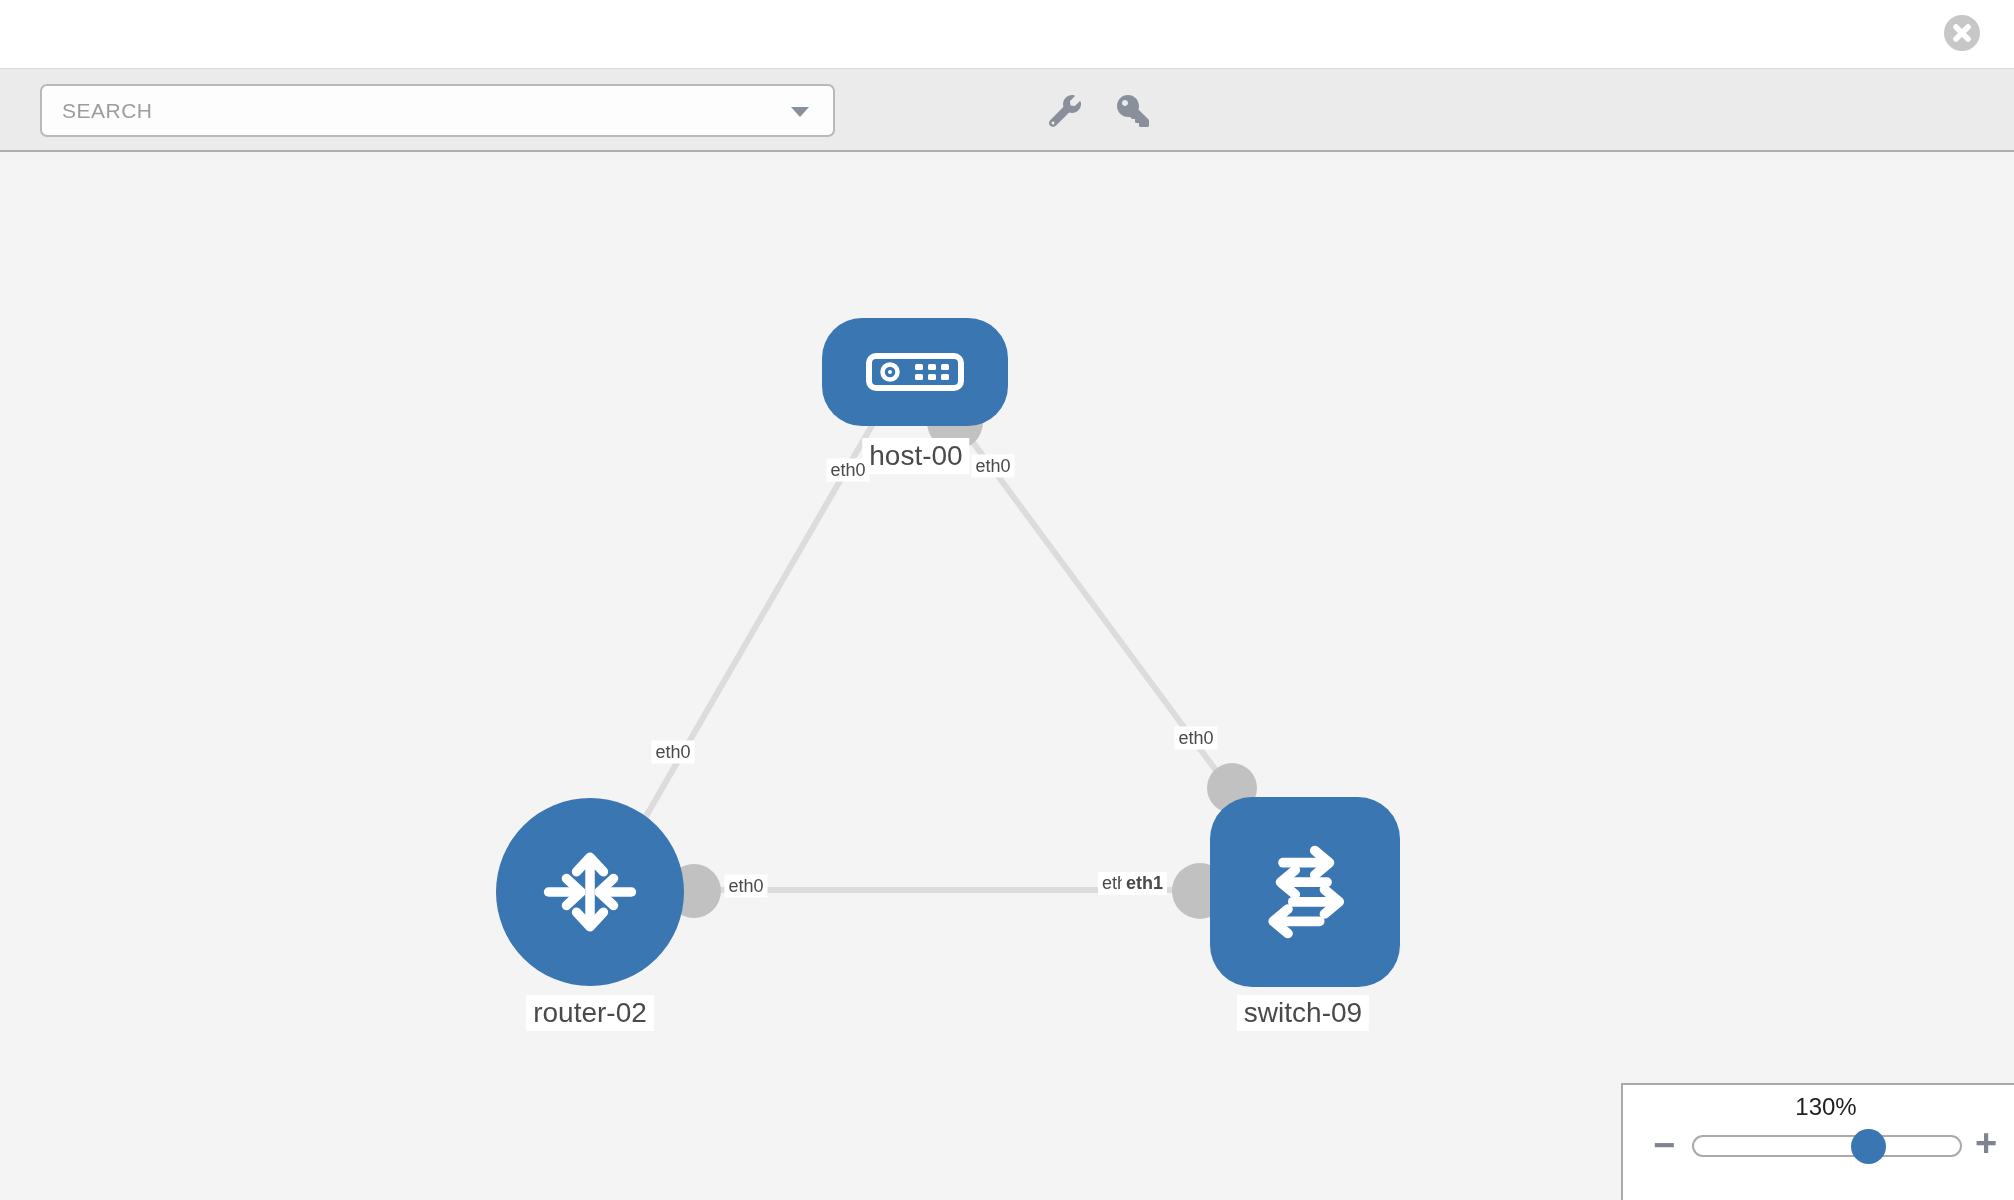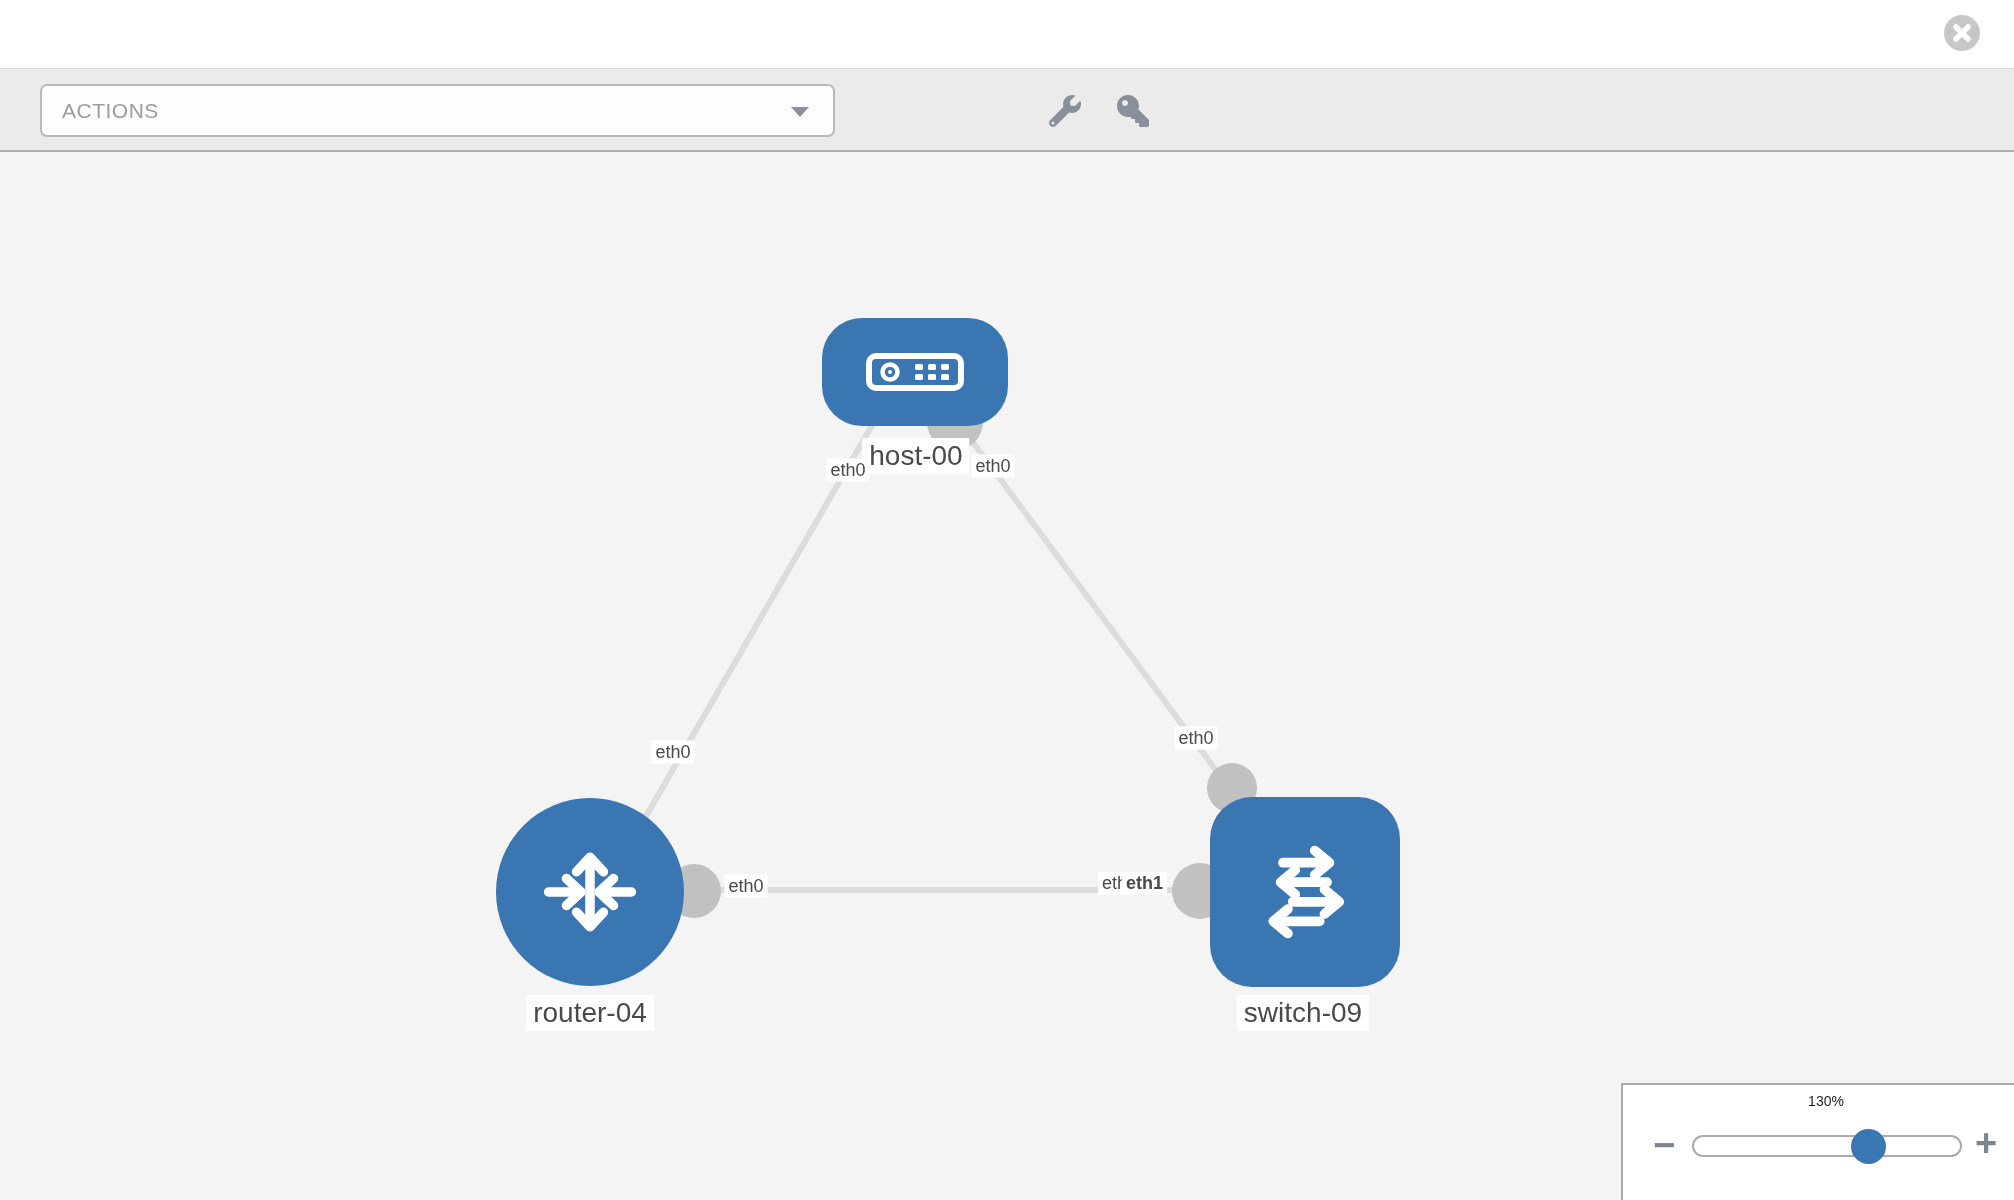--- a/index.html
+++ b/index.html
@@ -49,21 +49,21 @@
   .chip { position:absolute; z-index:3; background:#ffffff; color:#4a4a4a;
     white-space:nowrap; }
   .chip-lg { font-size:28px; padding:2px 7px; }
   .chip-sm { font-size:18px; padding:1px 4px; }
   .centered { transform:translate(-50%,-50%); }
 
   
   .zoom-panel { position:absolute; left:1621px; top:931px; width:420px; height:150px;
     background:#fff; border:2px solid #a9a9a9; z-index:4; }
   .zoom-level { position:absolute; left:103px; top:8px; width:200px;
-    text-align:center; font-size:14px; color:#1f1f1f; }
+    text-align:center; font-size:24px; color:#1f1f1f; }
   .zoom-btn { position:absolute; font-size:38px; font-weight:700; color:#7e8591;
     cursor:pointer; line-height:36px; }
   .zoom-btn-minus { left:30px; top:42px; }
   .zoom-btn-plus  { left:352px; top:40px; }
   .zoom-track { position:absolute; left:69px; top:50px; width:270px; height:22px;
     background:#fff; border:2px solid #aaaaaa; border-radius:11px; cursor:pointer; }
   .zoom-thumb { position:absolute; left:157px; top:-8px; width:35px; height:35px;
     border-radius:50%; background:#3a76b1; cursor:grab; }
 </style>
 </head>
@@ -73,21 +73,21 @@
   <button class="close-btn">
     <svg width="20" height="20" viewBox="0 0 20 20">
       <line x1="4" y1="4" x2="16" y2="16" stroke="#fff" stroke-width="5.5" stroke-linecap="round"></line>
       <line x1="16" y1="4" x2="4" y2="16" stroke="#fff" stroke-width="5.5" stroke-linecap="round"></line>
     </svg>
   </button>
 </div>
 
 <div class="toolbar">
   <div class="select-box select-actions">
-    <span>ACTIONS</span>
+    <span>SEARCH</span>
     <span class="caret"></span>
   </div>
 
   <span class="tool-icon tool-wrench">
     <svg viewBox="0 0 512 512">
         <path d="M507.73 109.1c-2.24-9.03-13.54-12.09-20.12-5.51l-74.36 74.36-67.88-11.31-11.31-67.88 74.36-74.36c6.62-6.62 3.43-17.9-5.66-20.16-47.38-11.74-99.55.91-136.58 37.93-39.64 39.64-50.55 97.1-34.05 147.2L18.74 402.76c-24.99 24.99-24.99 65.51 0 90.5 24.99 24.99 65.51 24.99 90.5 0l213.21-213.21c50.12 16.71 107.47 5.68 147.37-34.22 37.07-37.07 49.7-89.32 37.91-136.73zM64 472c-13.25 0-24-10.75-24-24 0-13.26 10.75-24 24-24s24 10.74 24 24c0 13.25-10.75 24-24 24z"></path>
       </svg>
   </span>
   <span class="tool-icon tool-key">
     <svg viewBox="0 0 512 512">
@@ -143,21 +143,21 @@
       <path d="M68 42 H34"></path>
         <path d="M42 32 L30 42 L42 52"></path>
       <path d="M40 58 H74"></path>
         <path d="M66 48 L78 58 L66 68"></path>
       <path d="M62 74 H28"></path>
         <path d="M36 64 L24 74 L36 84"></path>
     </svg>
   </div>
 
   <div class="chip chip-lg centered" style="left:916px; top:304px;">host-00</div>
-  <div class="chip chip-lg centered" style="left:590px; top:861px;">router-04</div>
+  <div class="chip chip-lg centered" style="left:590px; top:861px;">router-02</div>
   <div class="chip chip-lg centered" style="left:1303px; top:861px;">switch-09</div>
 
   <div class="chip chip-sm centered" style="left:848px; top:318px;">eth0</div>
   <div class="chip chip-sm centered" style="left:993px; top:314px;">eth0</div>
   <div class="chip chip-sm centered" style="left:673px; top:600px;">eth0</div>
   <div class="chip chip-sm centered" style="left:1196px; top:586px;">eth0</div>
   <div class="chip chip-sm centered" style="left:746px; top:734px;">eth0</div>
   <div class="chip chip-sm" style="left:1098px; top:720px; z-index:3;">eth0</div>
   <div class="chip chip-sm" style="left:1122px; top:720px; z-index:4;font-weight:bold;">eth1</div>
 

